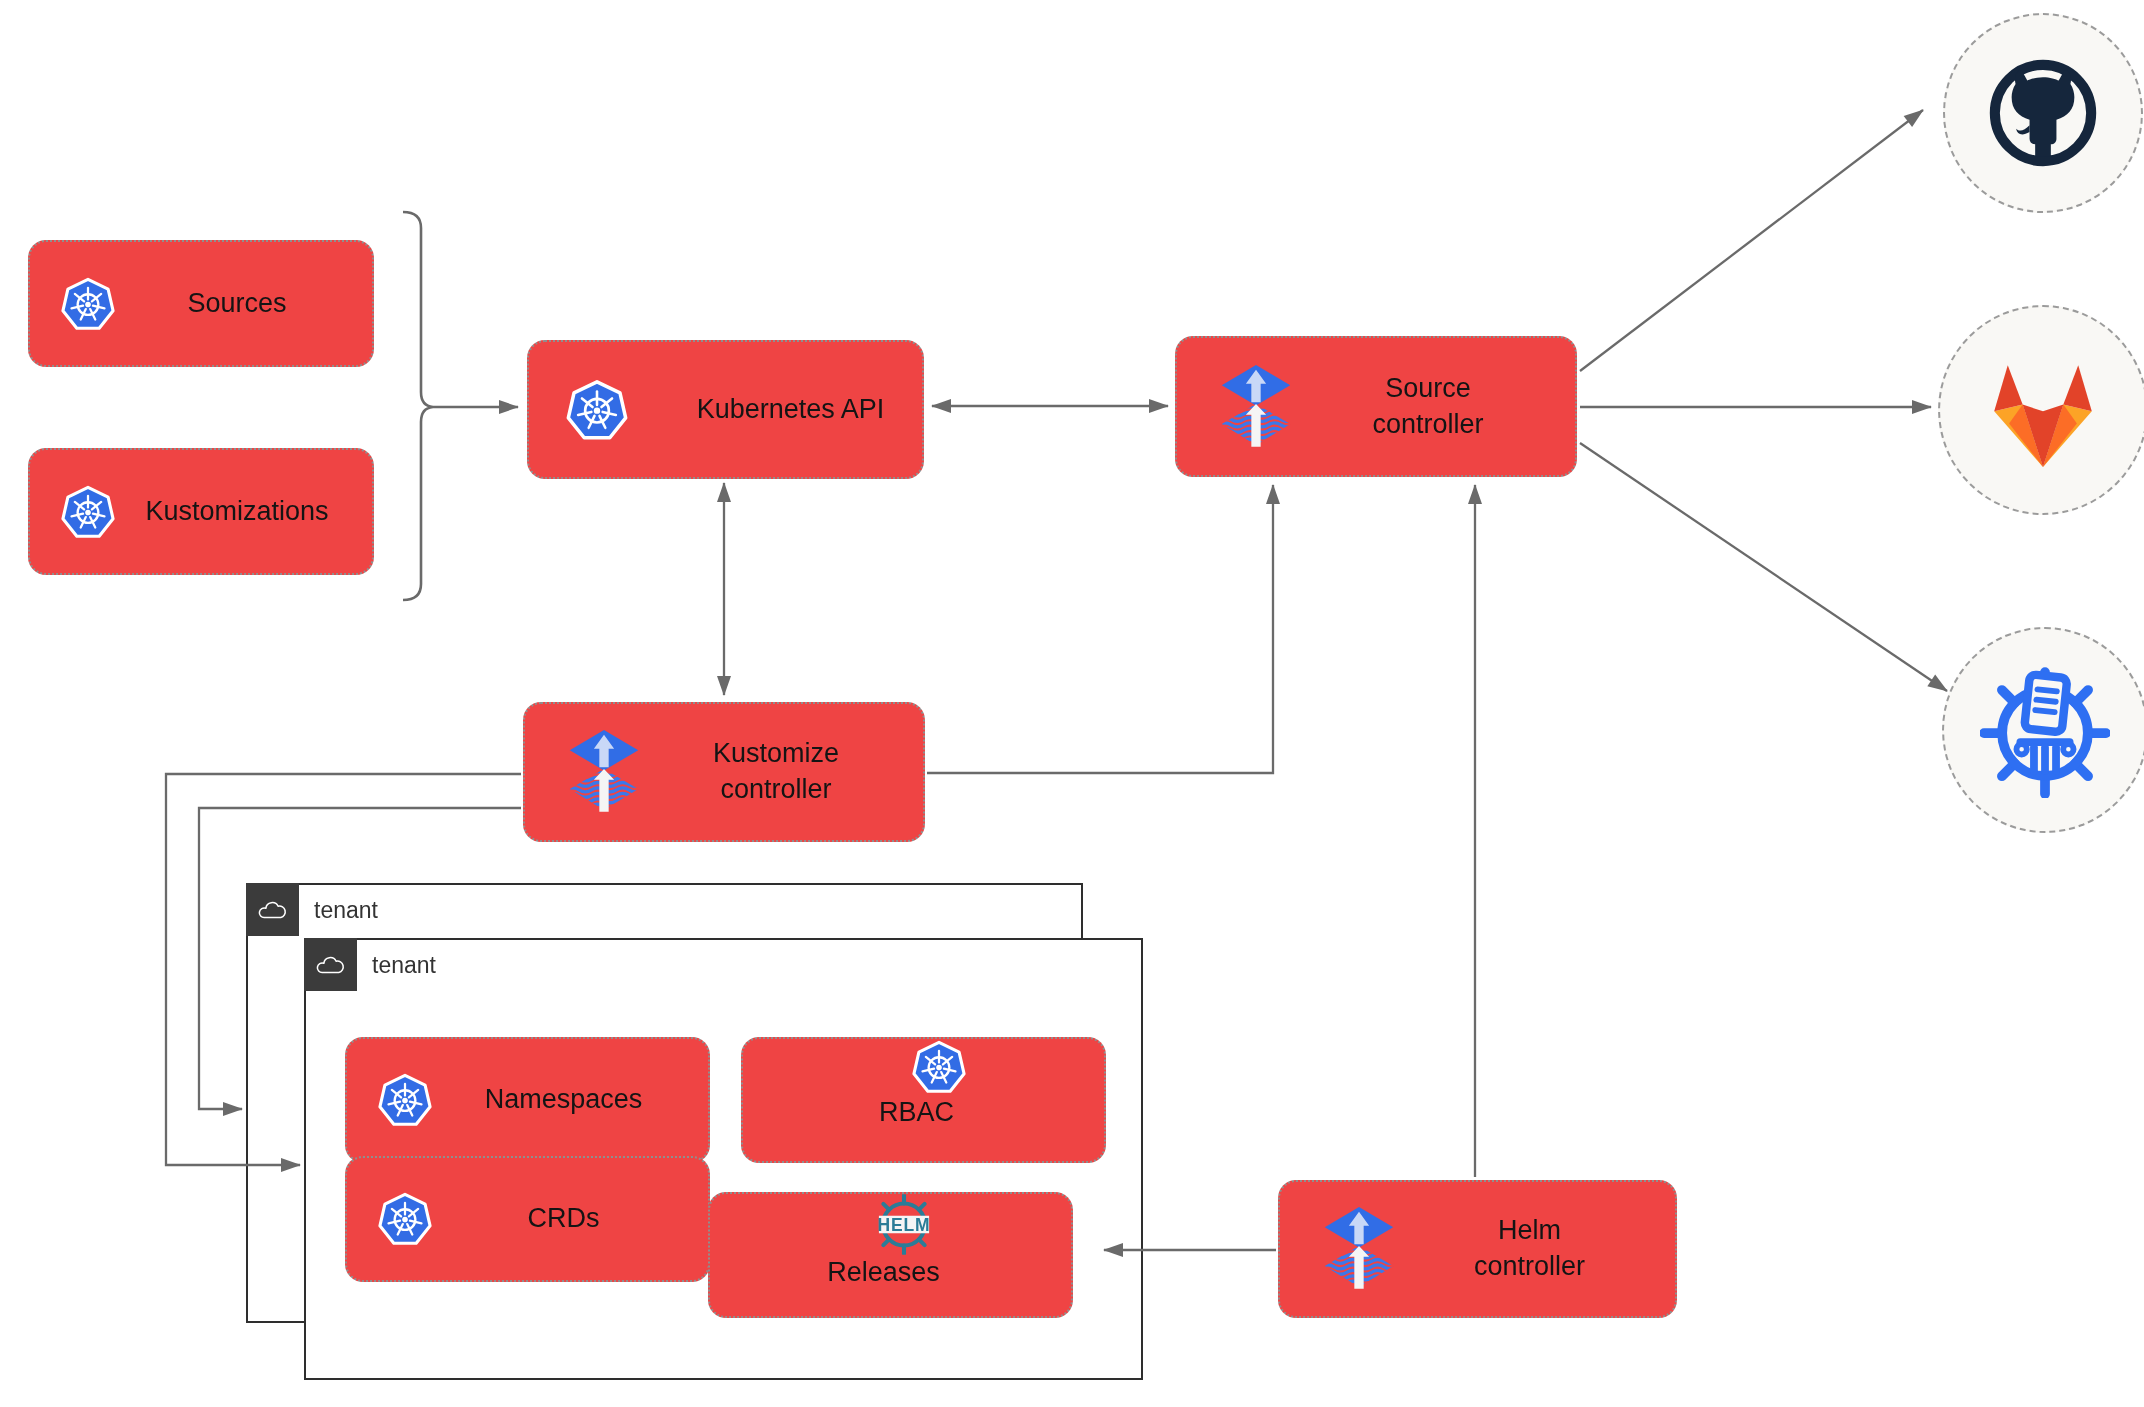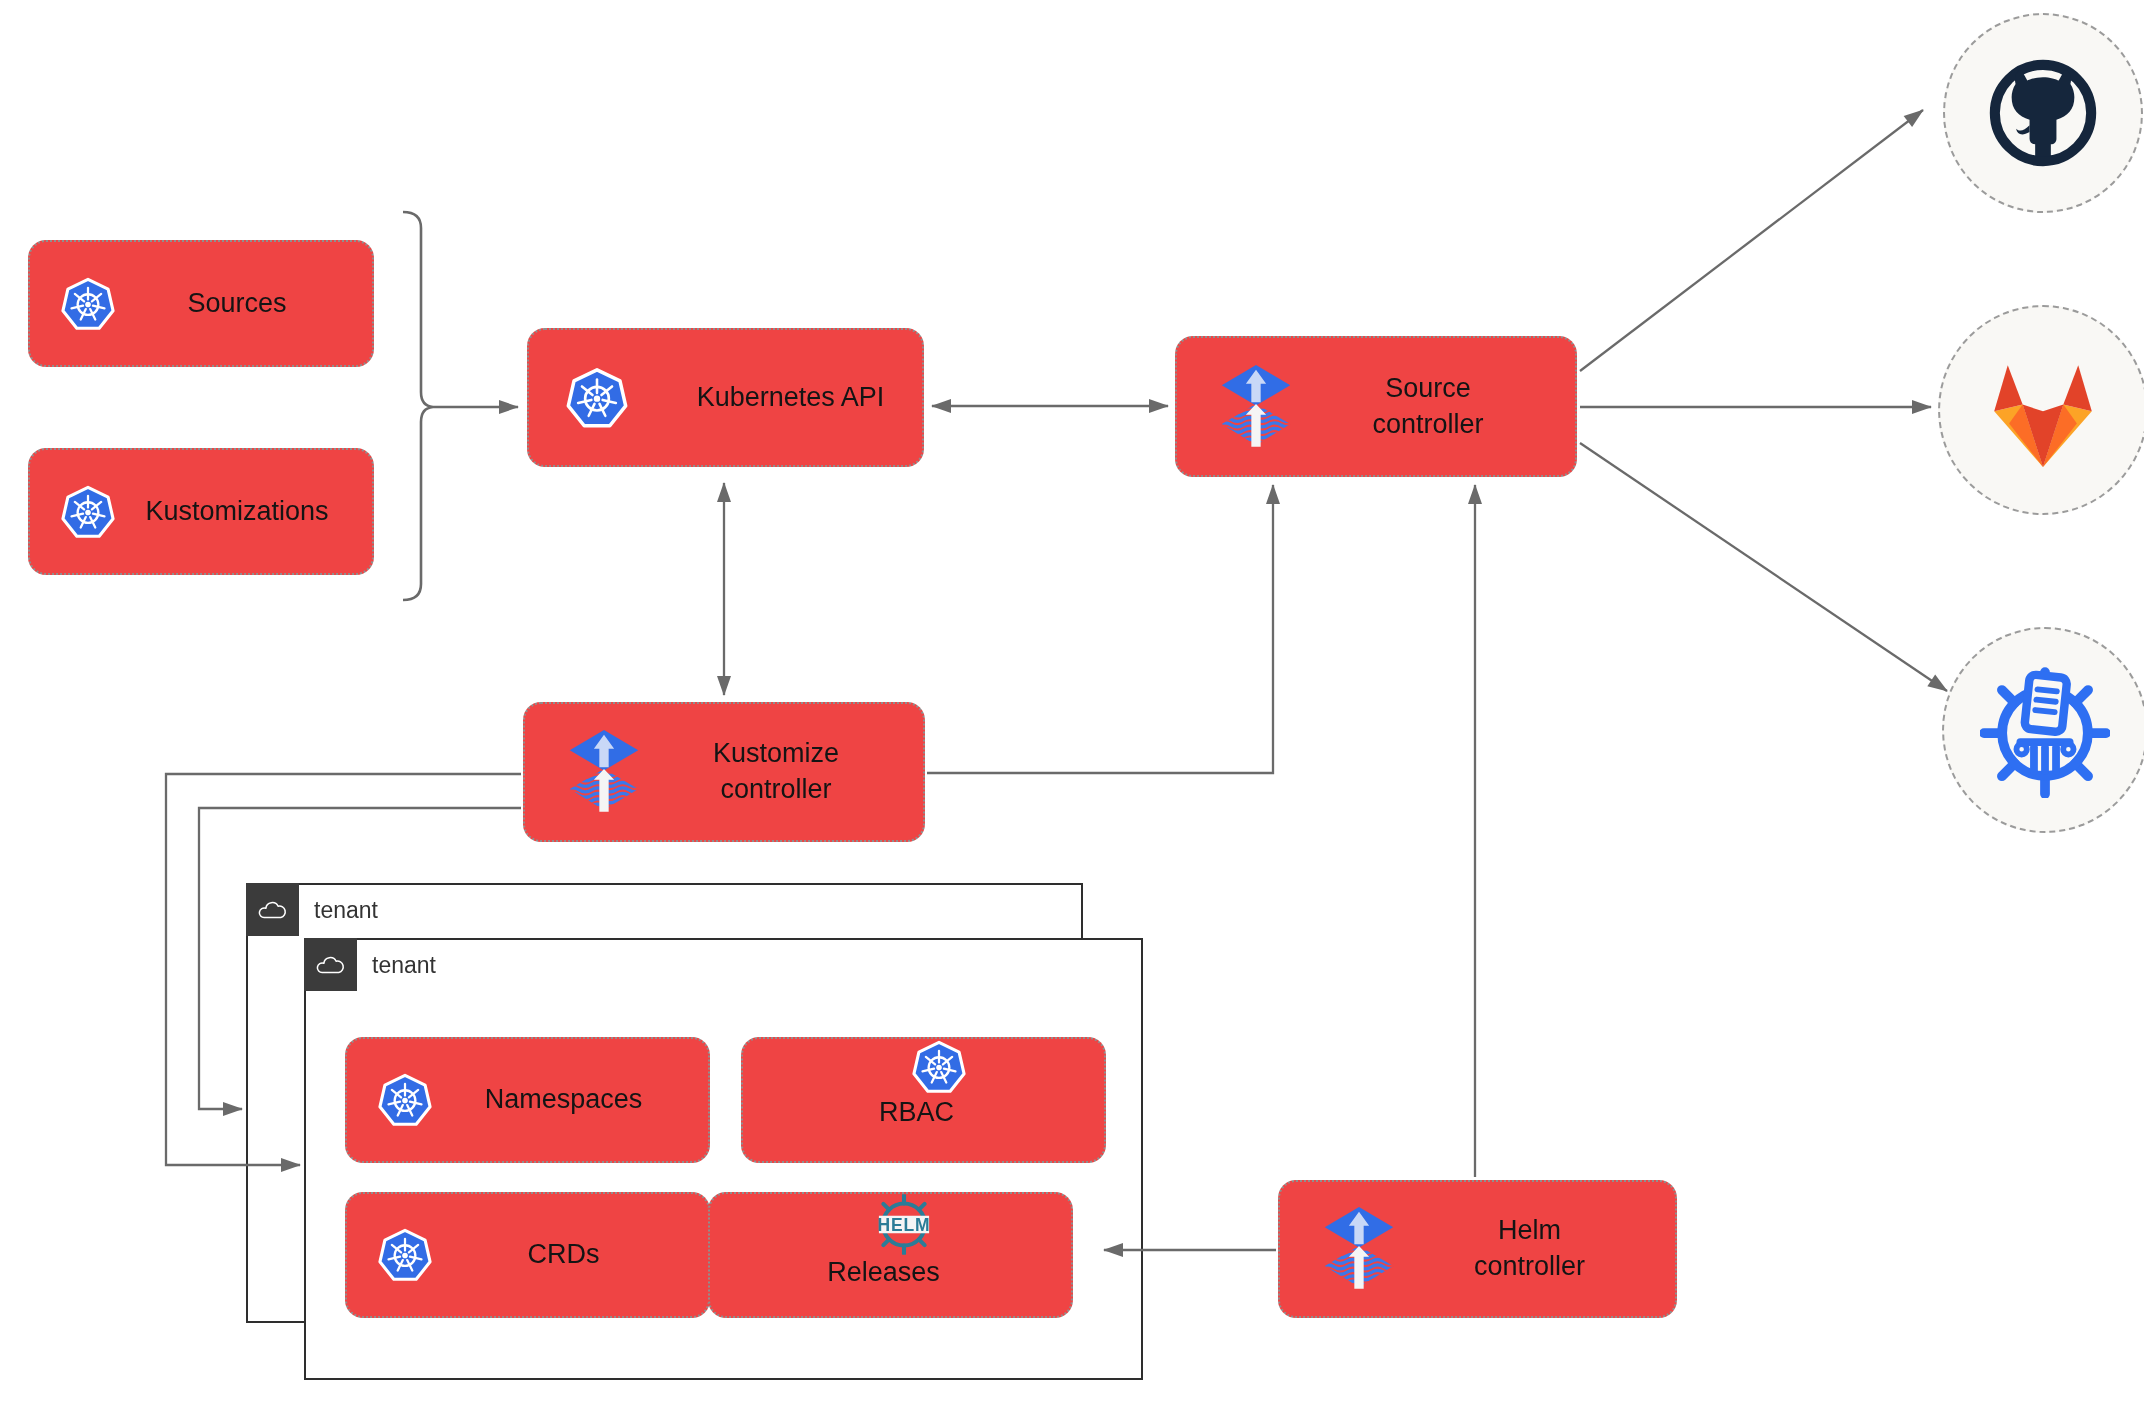--- a/index.html
+++ b/index.html
@@ -156,21 +156,21 @@
   </div>
   <div class="box" style="left:28px;top:448px;width:346px;height:127px;">
     <span class="icon">
       <svg width="56" height="56" viewBox="0 0 100 100">
           <use href="#sym-k8s"></use>
         </svg>
       </span>
     <span class="label">Kustomizations</span>
   </div>
 
-  <div class="box" style="left:527px;top:328px;width:397px;height:139px;gap:44px;">
+  <div class="box" style="left:527px;top:340px;width:397px;height:139px;gap:44px;">
     <span class="icon" style="margin-left:36px;">
       <svg width="64" height="64" viewBox="0 0 100 100">
           <use href="#sym-k8s"></use>
         </svg>
       </span>
     <span class="label">Kubernetes API</span>
   </div>
   <div class="box" style="left:1175px;top:336px;width:402px;height:141px;">
     <span class="icon" style="margin-left:40px;">
       <svg width="78" height="84" viewBox="0 0 100 108">
@@ -208,21 +208,21 @@
     <span class="label">Namespaces</span>
   </div>
   <div class="box" style="left:741px;top:1037px;width:365px;height:126px;flex-direction:column;">
     <span class="icon">
       <svg width="56" height="56" viewBox="0 0 100 100">
           <use href="#sym-k8s"></use>
         </svg>
       </span>
     <span class="label">RBAC</span>
   </div>
-  <div class="box" style="left:345px;top:1192px;width:365px;height:126px;">
+  <div class="box" style="left:345px;top:1156px;width:365px;height:126px;">
     <span class="icon">
       <svg width="56" height="56" viewBox="0 0 100 100">
           <use href="#sym-k8s"></use>
         </svg>
       </span>
     <span class="label">CRDs</span>
   </div>
   <div class="box" style="left:708px;top:1192px;width:365px;height:126px;flex-direction:column;">
     <span class="icon" style="margin-left:26px;">
       <svg width="70" height="61" viewBox="0 0 120 104">

